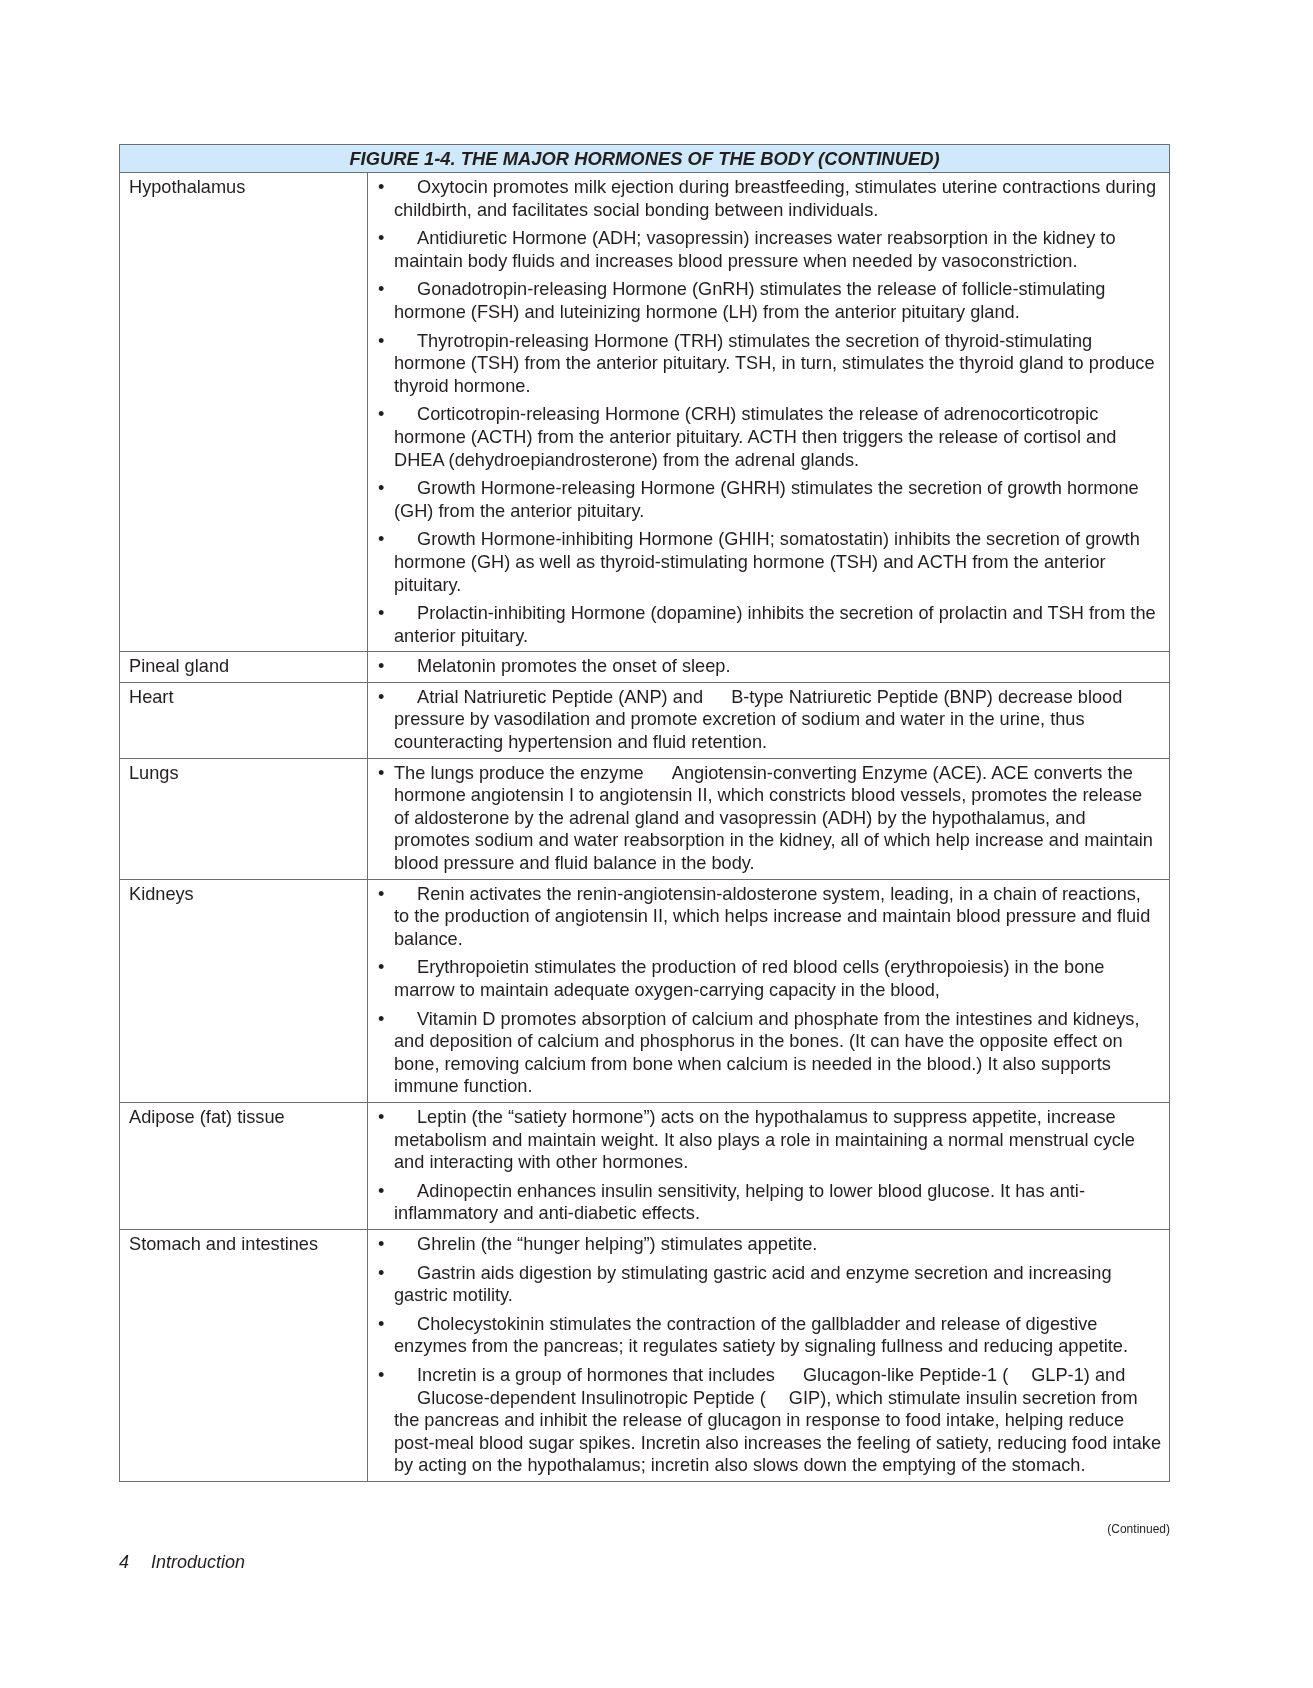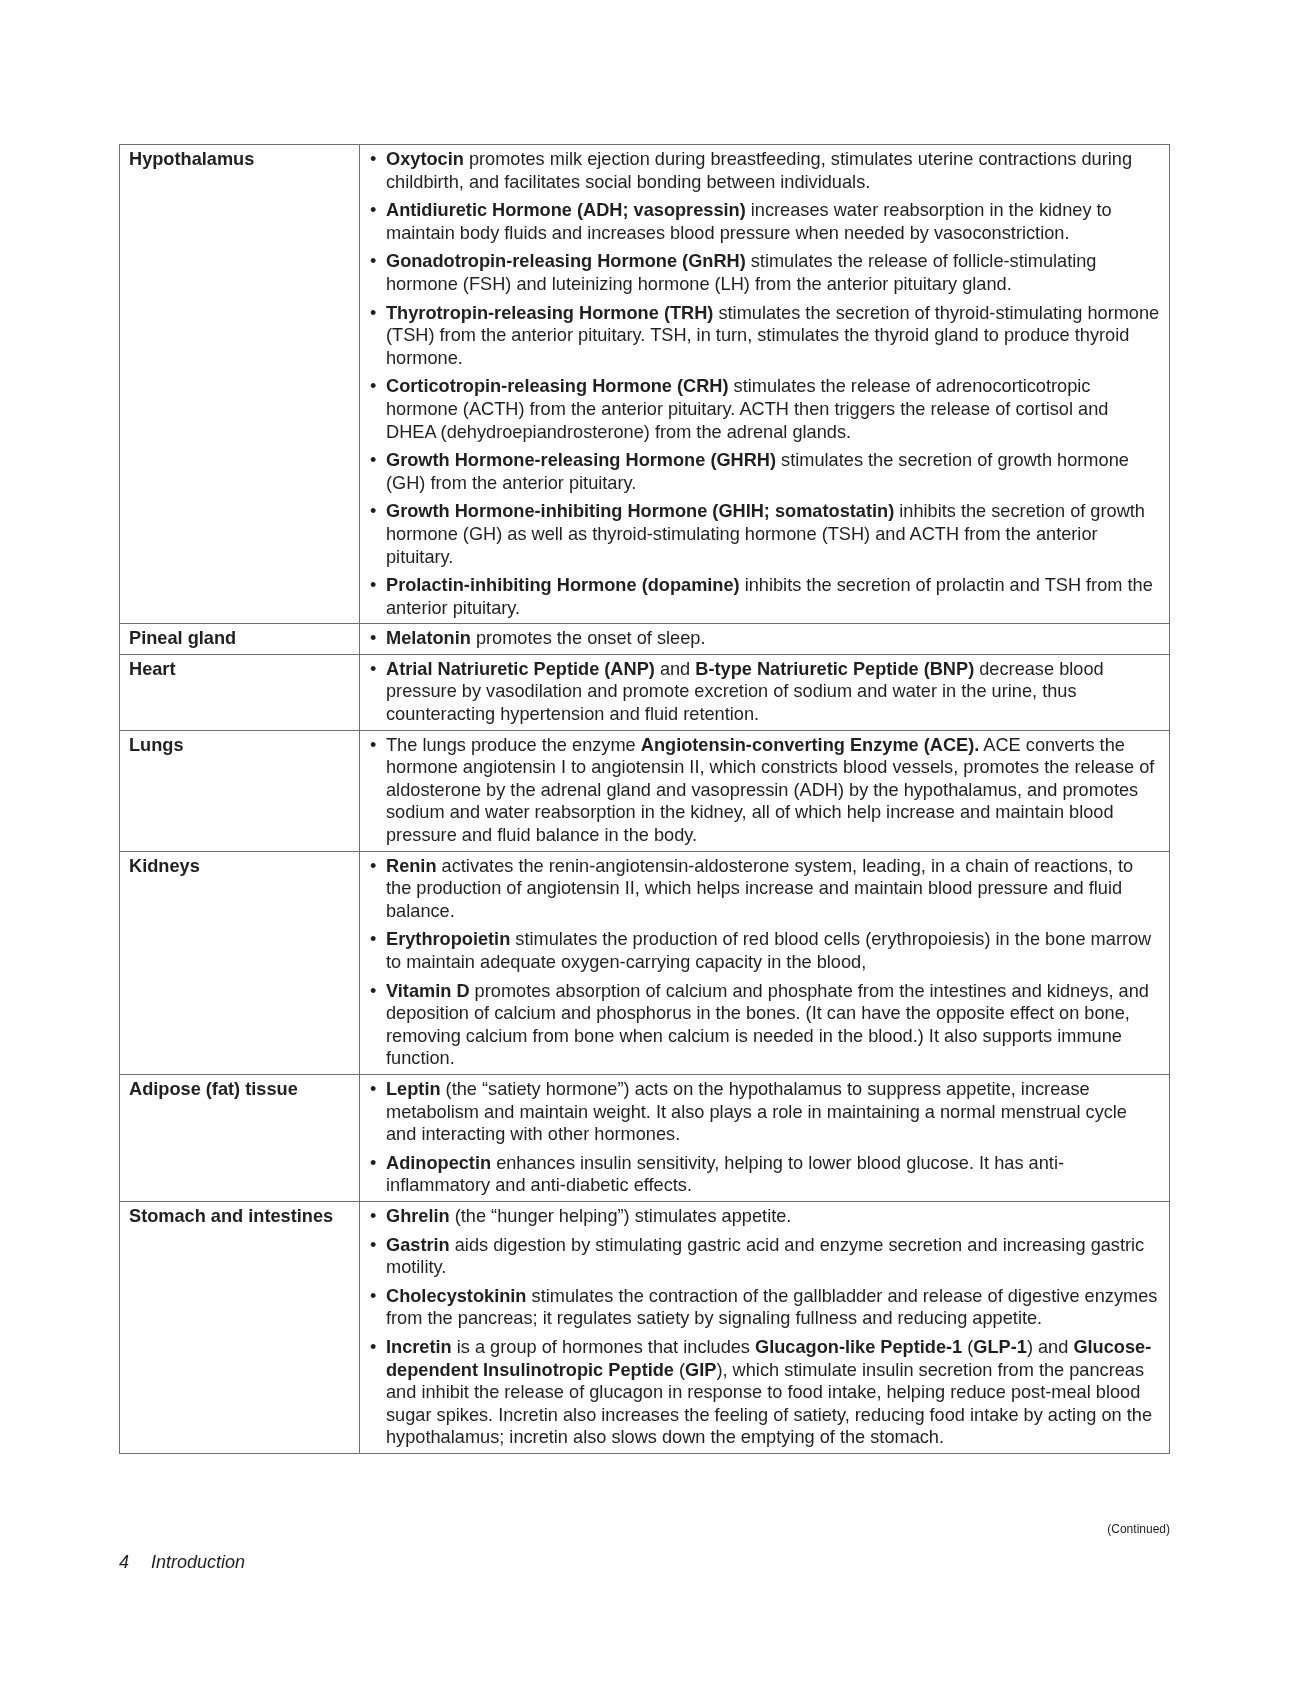--- a/index.html
+++ b/index.html
@@ -22,49 +22,52 @@
     font-style: italic; font-weight: bold;
     text-align: center; height: 27px; padding: 0;
     font-size: 18.4px; line-height: 27px;
   }
   .header-row th {
     background: #cfe9fa;
     font-weight: bold; text-align: center;
     height: 28px; padding: 0; font-size: 18.4px; line-height: 28px;
   }
   .organ-cell {
-    width: 218px; font-weight: bold;
-    padding: 3px 12px 3px 9px;
+    width: 218px; font-weight: normal;
+    padding: 3px 20px 3px 9px;
   }
   .func-cell { padding: 3px 8px 3px 8px; }
   .bullet {
     display: flex; margin: 0 0 6px 0;
   }
   .bullet:last-child { margin-bottom: 1px; }
   .bullet-dot {
     width: 16px; flex: 0 0 16px; text-align: left; padding-left: 2px;
   }
   .bullet-text { flex: 1; }
-  .b { font-weight: bold; }
+  .b { font-weight: normal; margin-left: 23px; }
   .i { }
   .continued {
     position: absolute; right: 143px; top: 1522px;
     font-size: 12px;
   }
   .footer {
     position: absolute; left: 119px; top: 1552px;
     font-size: 18px; font-style: italic;
   }
   .footer .num { margin-right: 22px; }
 </style>
 </head>
 <body>
 
 <table class="page-table">
   <thead>
+    <tr class="title-row">
+      <th colspan="2">FIGURE 1-4. THE MAJOR HORMONES OF THE BODY (CONTINUED)</th>
+    </tr>
   </thead>
   <tbody id="table-body">
       <tr>
         <td class="organ-cell">Hypothalamus</td>
         <td class="func-cell">
           <div class="bullet">
             <span class="bullet-dot">•</span>
             <span class="bullet-text"><span class="b">Oxytocin</span><span> promotes milk ejection during breastfeeding, stimulates uterine contractions during childbirth, and facilitates social bonding between individuals.</span></span>
           </div>
           <div class="bullet">

